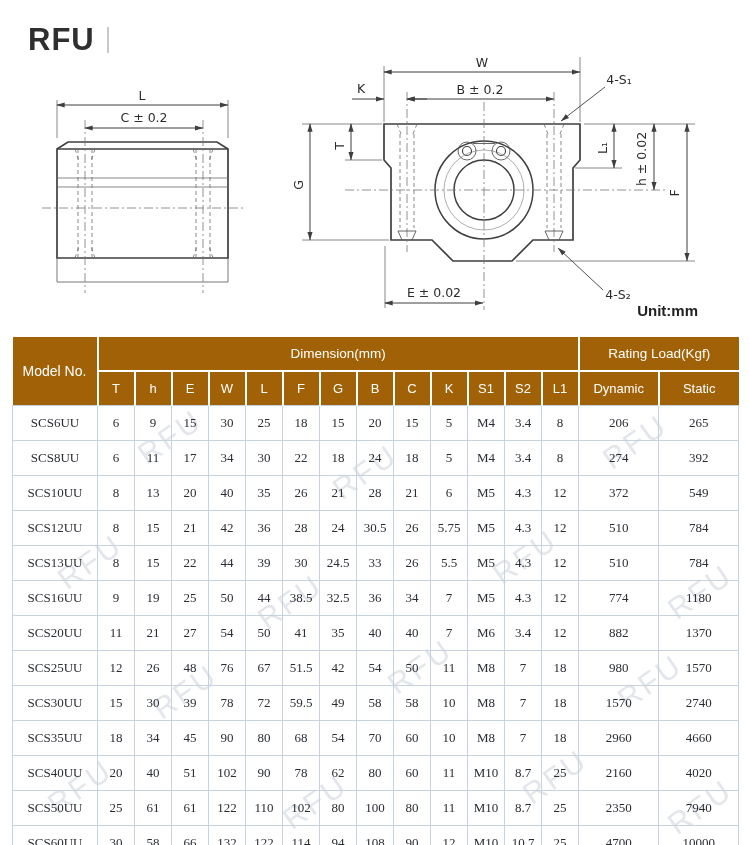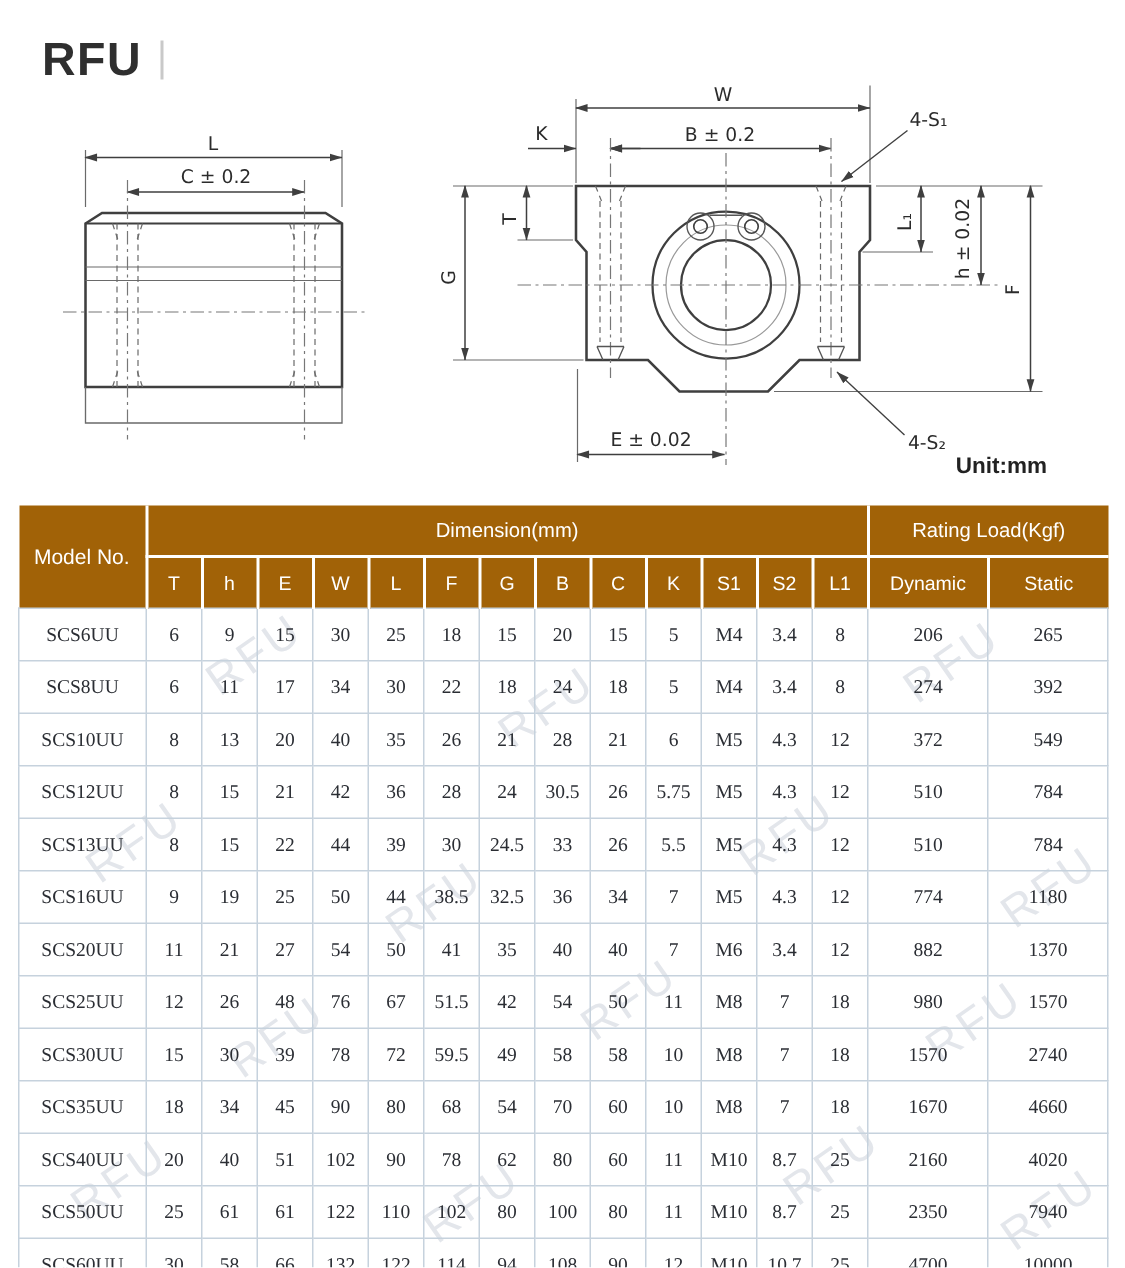--- a/index.html
+++ b/index.html
@@ -404,21 +404,21 @@
           <td>90</td>
           <td>80</td>
           <td>68</td>
           <td>54</td>
           <td>70</td>
           <td>60</td>
           <td>10</td>
           <td>M8</td>
           <td>7</td>
           <td>18</td>
-          <td>1670</td>
+          <td>2960</td>
           <td>4660</td>
         </tr>
         <tr>
           <td>SCS40UU</td>
           <td>20</td>
           <td>40</td>
           <td>51</td>
           <td>102</td>
           <td>90</td>
           <td>78</td>

